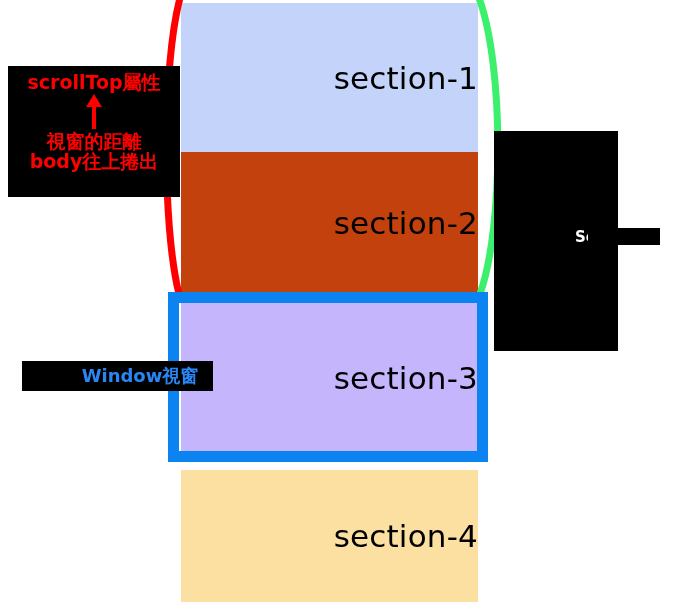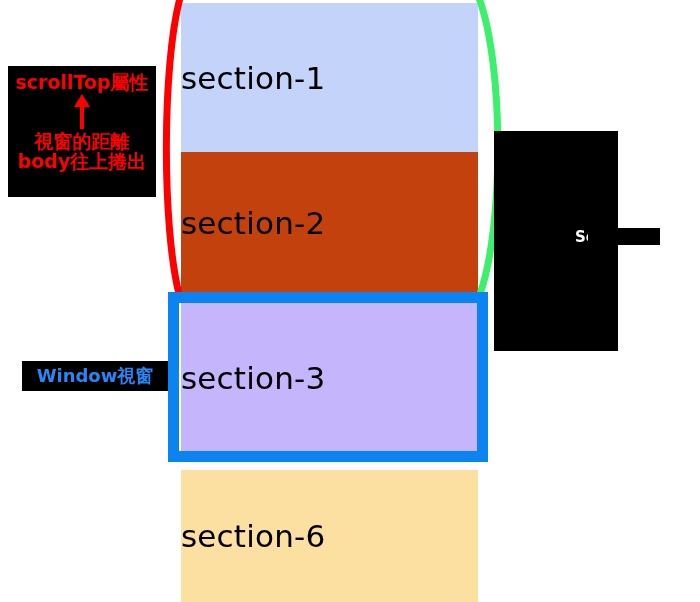--- a/index.html
+++ b/index.html
@@ -16,21 +16,21 @@
     font-family: "DejaVu Sans", sans-serif;
   }
 
   
   .section {
     position: absolute;
     left: 181px;
     width: 297px;
     display: flex;
     align-items: center;
-    justify-content: flex-start;
+    justify-content: flex-end;
     color: #000000;
     font-size: 31px;
     font-family: "DejaVu Sans", sans-serif;
     letter-spacing: 0.2px;
   }
   #section-1 { top: 3px;   height: 149px; background: #c3d3f9; }
   #section-2 { top: 152px; height: 141px; background: #c2410c; }
   #section-3 {
     top: 303px; height: 149px;
     left: 181px; width: 297px;
@@ -75,21 +75,21 @@
   
   .black-box {
     position: absolute;
     background: #000000;
     z-index: 8;
   }
 
   #scrolltop-note {
     left: 8px;
     top: 66px;
-    width: 148px;
+    width: 172px;
     height: 131px;
     color: #fe0000;
     display: flex;
     flex-direction: column;
     align-items: center;
     justify-content: flex-start;
     padding-top: 6px;
     box-sizing: border-box;
   }
   #scrolltop-note .line {
@@ -112,20 +112,21 @@
     width: 146px;
     height: 30px;
     display: flex;
     align-items: center;
     justify-content: center;
     color: #2a86f5;
     font-size: 18px;
     font-weight: bold;
     white-space: nowrap;
     font-family: "DejaVu Sans", sans-serif;
+    padding-left: 45px;
   }
 
   #right-note {
     left: 494px;
     top: 131px;
     width: 124px;
     height: 220px;
     z-index: 7;
   }
   #right-note-label {
@@ -161,21 +162,21 @@
 
   <div class="section" id="section-2">
     <span>section-2</span>
   </div>
 
   <div class="section" id="section-3">
     <span>section-3</span>
   </div>
 
   <div class="section" id="section-4">
-    <span>section-6</span>
+    <span>section-4</span>
   </div>
 
   <div id="window-frame"></div>
 
   <svg id="red-arc" viewBox="0 0 60 300" xmlns="http://www.w3.org/2000/svg">
     <path d="M 30 2 C 12 70, 12 230, 29 298" stroke="#fe0000" stroke-width="7" fill="none" stroke-linecap="round"></path>
   </svg>
 
   <svg id="green-arc" viewBox="0 0 60 300" xmlns="http://www.w3.org/2000/svg">
     <path d="M 19 2 C 44 70, 44 230, 20 298" stroke="#3cf06e" stroke-width="7" fill="none" stroke-linecap="round"></path>

